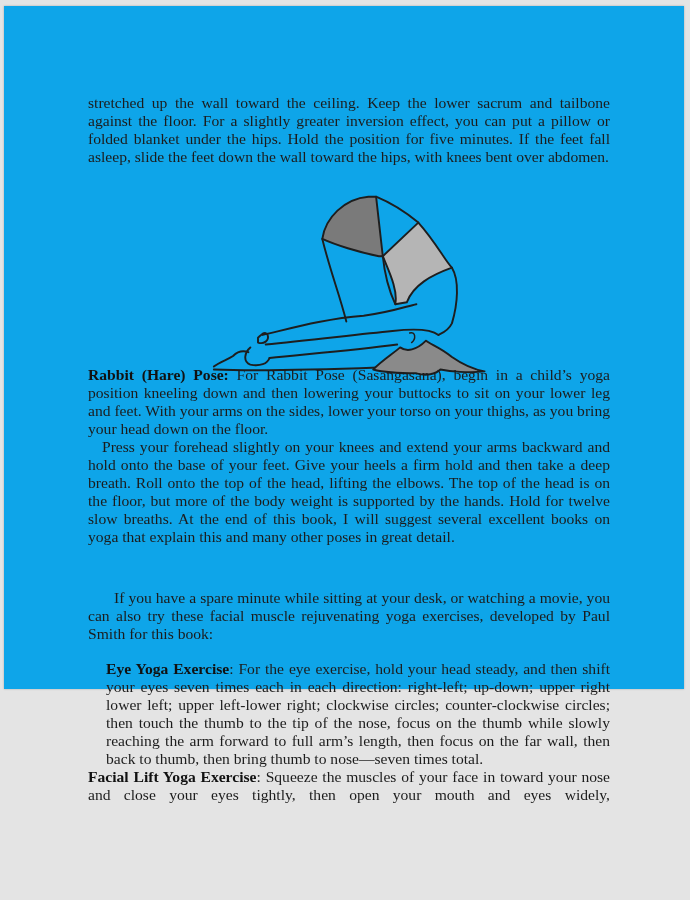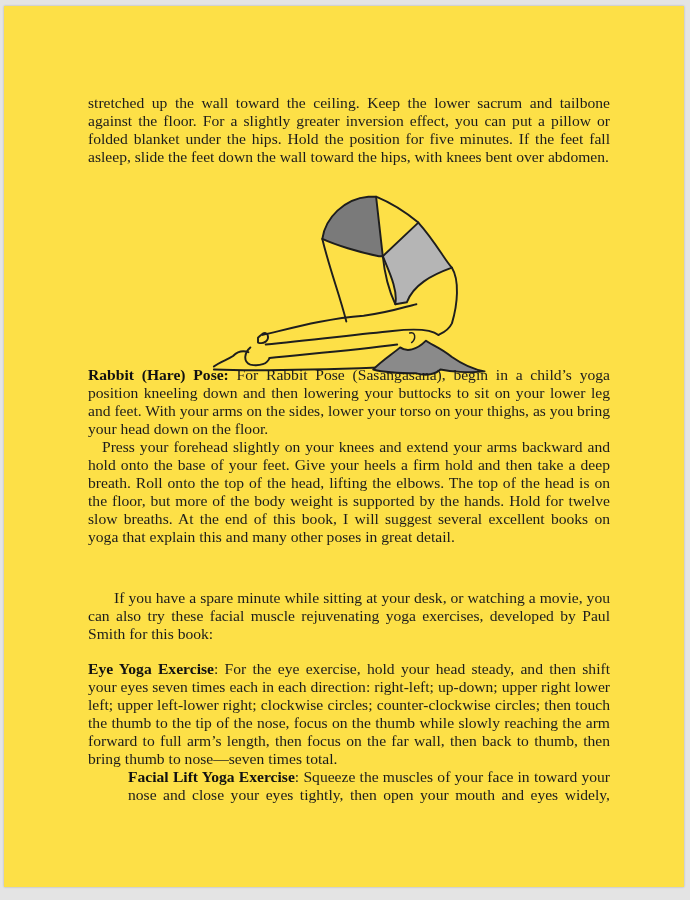--- a/index.html
+++ b/index.html
@@ -3,22 +3,22 @@
 <meta charset="utf-8">
 <style>
   html, body { margin: 0; padding: 0; }
   body {
     width: 690px; height: 900px;
     background: #e4e4e4;
     position: relative; overflow: hidden;
   }
   .page {
     position: absolute; left: 4px; top: 6px;
-    width: 680px; height: 881px;
-    background: #fde047;
+    width: 680px; height: 683px;
+    background: #0ea5e9;
     box-shadow: 0 0 2px rgba(0,0,0,0.25);
   }
   .col {
     position: absolute; left: 84px; width: 522px;
     font-family: "Liberation Serif", "DejaVu Serif", serif;
     font-size: 15.6px; line-height: 18px;
     color: #1c1c1c;
     text-align: justify;
   }
   .col p { margin: 0; }
@@ -72,21 +72,21 @@
       <b>Rabbit (Hare) Pose:</b><span> For Rabbit Pose (Sasangasana), begin in a child’s yoga position kneeling down and then lowering your buttocks to sit on your lower leg and feet. With your arms on the sides, lower your torso on your thighs, as you bring your head down on the floor.</span>
     </p>
     <p class="indent" style="text-align-last:left;">Press your forehead slightly on your knees and extend your arms backward and hold onto the base of your feet. Give your heels a firm hold and then take a deep breath. Roll onto the top of the head, lifting the elbows. The top of the head is on the floor, but more of the body weight is supported by the hands. Hold for twelve slow breaths. At the end of this book, I will suggest several excellent books on yoga that explain this and many other poses in great detail.</p>
   </div>
 
   <div class="col" style="top:583px;">
     <p class="indent2" style="text-align-last:left;">If you have a spare minute while sitting at your desk, or watching a movie, you can also try these facial muscle rejuvenating yoga exercises, developed by Paul Smith for this book:</p>
   </div>
 
   <div class="col" style="top:654px;">
-    <p style="text-align-last:left;">
+    <p style="text-align-last:left;margin-left:18px;">
       <b>Eye Yoga Exercise</b><span>: For the eye exercise, hold your head steady, and then shift your eyes seven times each in each direction: right-left; up-down; upper right lower left; upper left-lower right; clockwise circles; counter-clockwise circles; then touch the thumb to the tip of the nose, focus on the thumb while slowly reaching the arm forward to full arm’s length, then focus on the far wall, then back to thumb, then bring thumb to nose—seven times total.</span>
     </p>
-    <p style="text-align-last:justify;margin-left:40px;">
+    <p style="text-align-last:justify;">
       <b>Facial Lift Yoga Exercise</b><span>: Squeeze the muscles of your face in toward your nose and close your eyes tightly, then open your mouth and eyes widely,</span>
     </p>
   </div>
 
 </div>
 
 </body></html>

